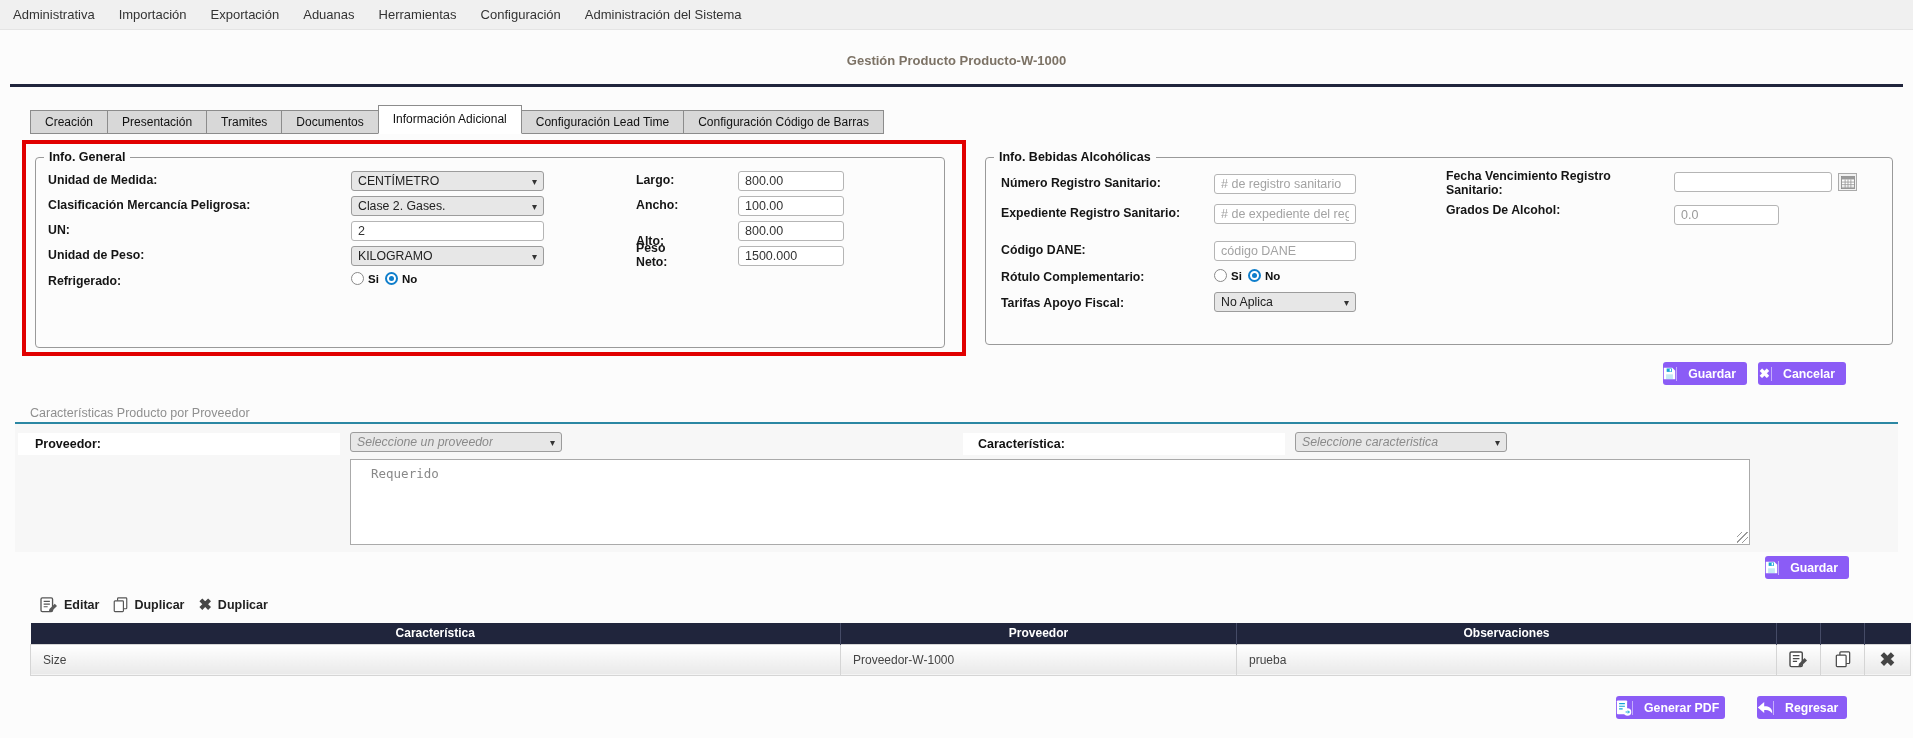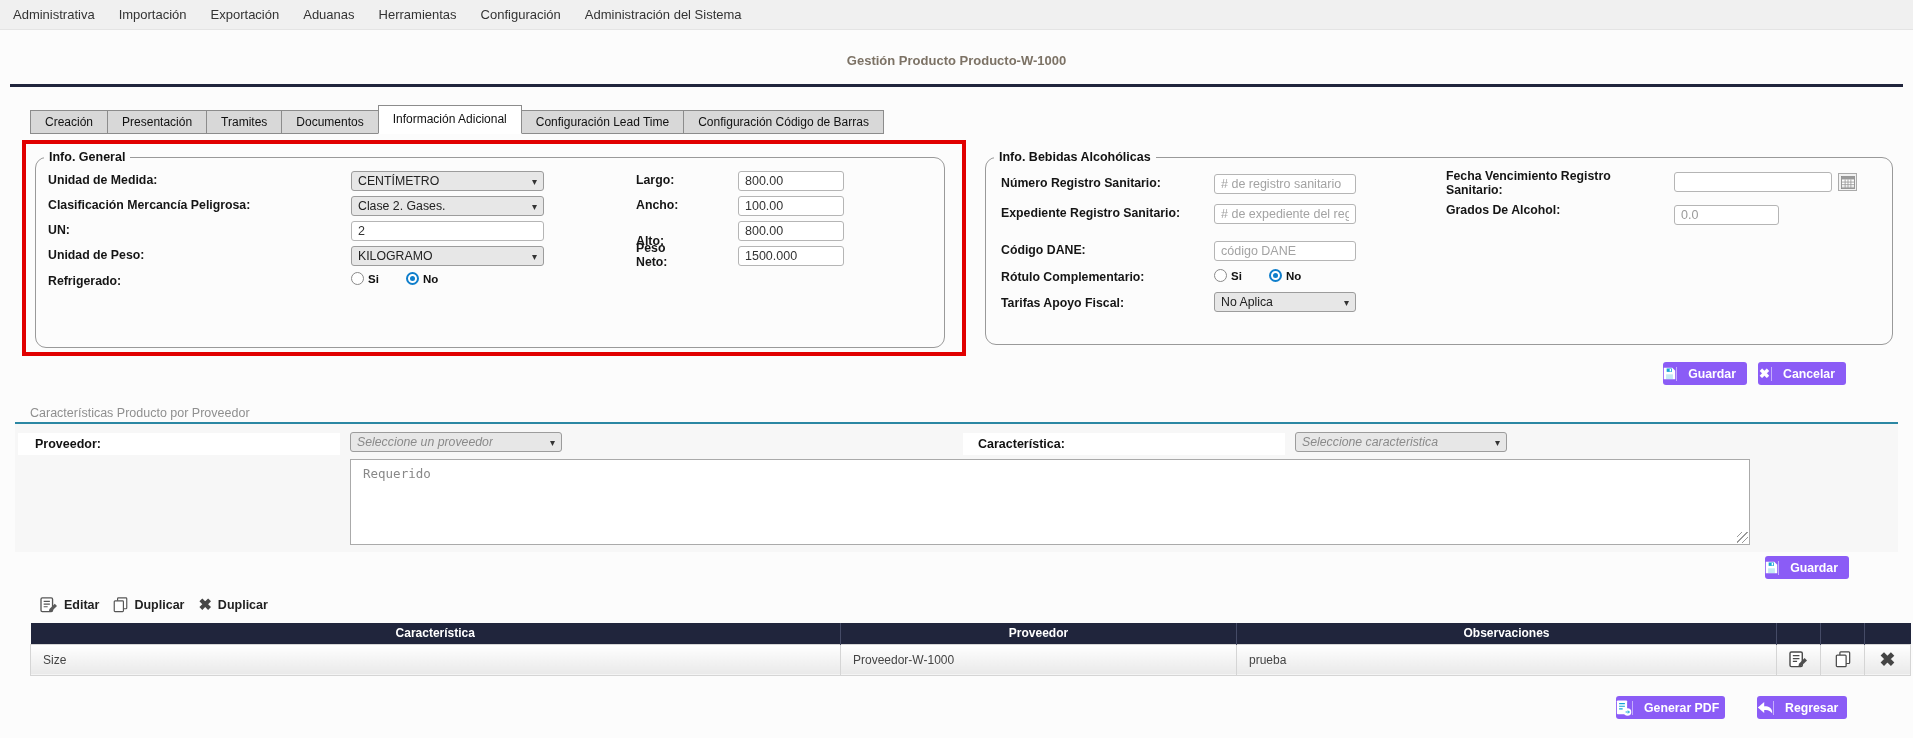--- a/index.html
+++ b/index.html
@@ -22,41 +22,41 @@
   .tab { background:#d8d8d8; border:1px solid #8c8c8c; height:24px; line-height:22px; padding:0 14px;
          font-size:12px; color:#111; margin-left:-1px; cursor:pointer; white-space:nowrap; }
   .tab:first-child { margin-left:0; }
   .tab.active { background:#fff; height:29px; line-height:27px; border-bottom:1px solid #fff; z-index:2; }
 
   
   .red-box { position:absolute; left:22px; top:140px; width:944px; height:216px;
              border:4px solid #e10000; z-index:6; pointer-events:none; }
 
   
-  .fs { position:absolute; border:1px solid #9a9a9a; border-radius:11px; }
+  .fs { position:absolute; border:1px solid #9a9a9a; border-radius:4px; }
   .legend { position:absolute; top:-8px; left:8px; background:#fcfcfc; padding:0 5px;
             font-weight:bold; font-size:12.5px; color:#111; white-space:nowrap; }
   .fs-general { left:35px; top:157px; width:910px; height:191px; }
   .fs-bebidas { left:985px; top:157px; width:908px; height:188px; }
 
   .lbl { position:absolute; font-size:12.3px; font-weight:bold; color:#151515; line-height:14px; }
 
   .sel { position:absolute; height:20px; background:#e7e7e7; border:1px solid #9c9c9c; border-radius:3px;
          display:flex; align-items:center; justify-content:space-between; padding:0 6px;
          font-size:12.3px; color:#222; cursor:pointer; }
   .sel .caret { font-size:10px; color:#333; margin-left:6px; }
   .sel.ph .selv { color:#8a8a8a; font-style:italic; }
   .selv { white-space:nowrap; overflow:hidden; }
 
   .inp { position:absolute; height:20px; border:1px solid #b5b5b5; border-radius:3px; background:#fff;
          padding:0 6px; font-size:12.5px; color:#333; font-family:"Liberation Sans",sans-serif; }
   .inp::placeholder { color:#a3a3a3; opacity:1; }
   .inp.gray { color:#9a9a9a; }
 
-  .radio-row { position:absolute; display:flex; align-items:center; gap:27px; }
+  .radio-row { position:absolute; display:flex; align-items:center; gap:6px; }
   .ropt { display:flex; align-items:center; gap:4px; cursor:pointer; }
   .radio { width:13px; height:13px; border-radius:50%; border:1px solid #8a8a8a; background:#fff; }
   .radio.on { border:2px solid #0f7ecb; position:relative; }
   .radio.on::after { content:""; position:absolute; left:2px; top:2px; right:2px; bottom:2px;
                      border-radius:50%; background:#0f7ecb; }
   .rlbl { font-size:11.5px; font-weight:bold; color:#111; }
 
   .cal-btn { position:absolute; width:19px; height:18px; background:#f2f2f2; border:1px solid #aaa;
              display:flex; align-items:center; justify-content:center; cursor:pointer; }
 
@@ -69,21 +69,21 @@
   .xglyph { font-size:13px; font-weight:bold; color:#fff; line-height:1; }
 
   
   .section-title { position:absolute; left:30px; top:406px; font-size:12.5px; color:#8f8f8f; }
   .teal-rule { position:absolute; left:15px; top:422px; width:1883px; height:2px; background:#2b87a3; }
   .gray-panel { position:absolute; left:15px; top:424px; width:1883px; height:128px; background:#f7f7f7; }
   .cell { position:absolute; background:#fff; display:flex; align-items:center; }
   .cell .lbl2 { font-size:12.5px; font-weight:bold; color:#111; }
   .obs-area { position:absolute; left:350px; top:459px; width:1400px; height:86px; background:#fff;
               border:1px solid #aaa; font-family:"DejaVu Sans Mono",monospace; font-size:12.5px;
-              color:#444; padding:6px 12px; resize:none; }
+              color:#444; padding:6px 20px; resize:none; }
   .obs-area::placeholder { color:#888; opacity:1; }
   .grip { position:absolute; left:1737px; top:532px; width:11px; height:11px; pointer-events:none;
           background:repeating-linear-gradient(135deg, transparent 0 3px, #9a9a9a 3px 4px); }
 
   
   .toolbar { position:absolute; left:40px; top:597px; display:flex; align-items:center; gap:14px; }
   .tool { display:flex; align-items:center; gap:6px; cursor:pointer; }
   .tool .tlabel { font-size:12.5px; font-weight:600; color:#222; }
   .xdark { font-size:16px; font-weight:bold; color:#454545; line-height:1; }
 

